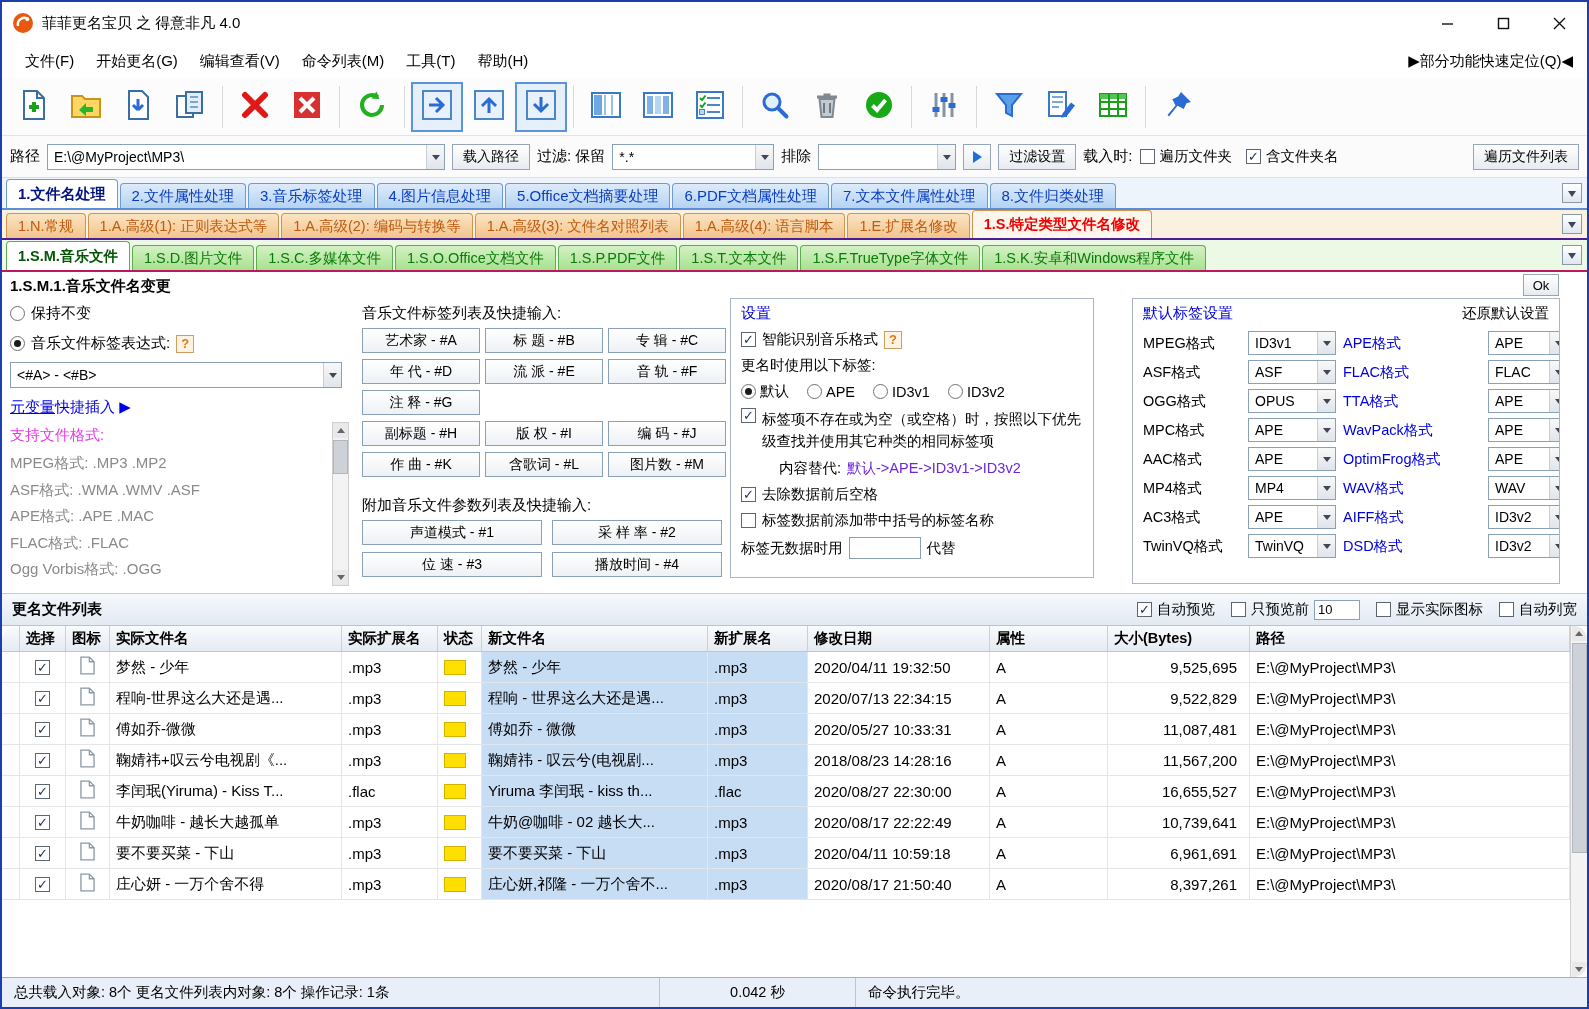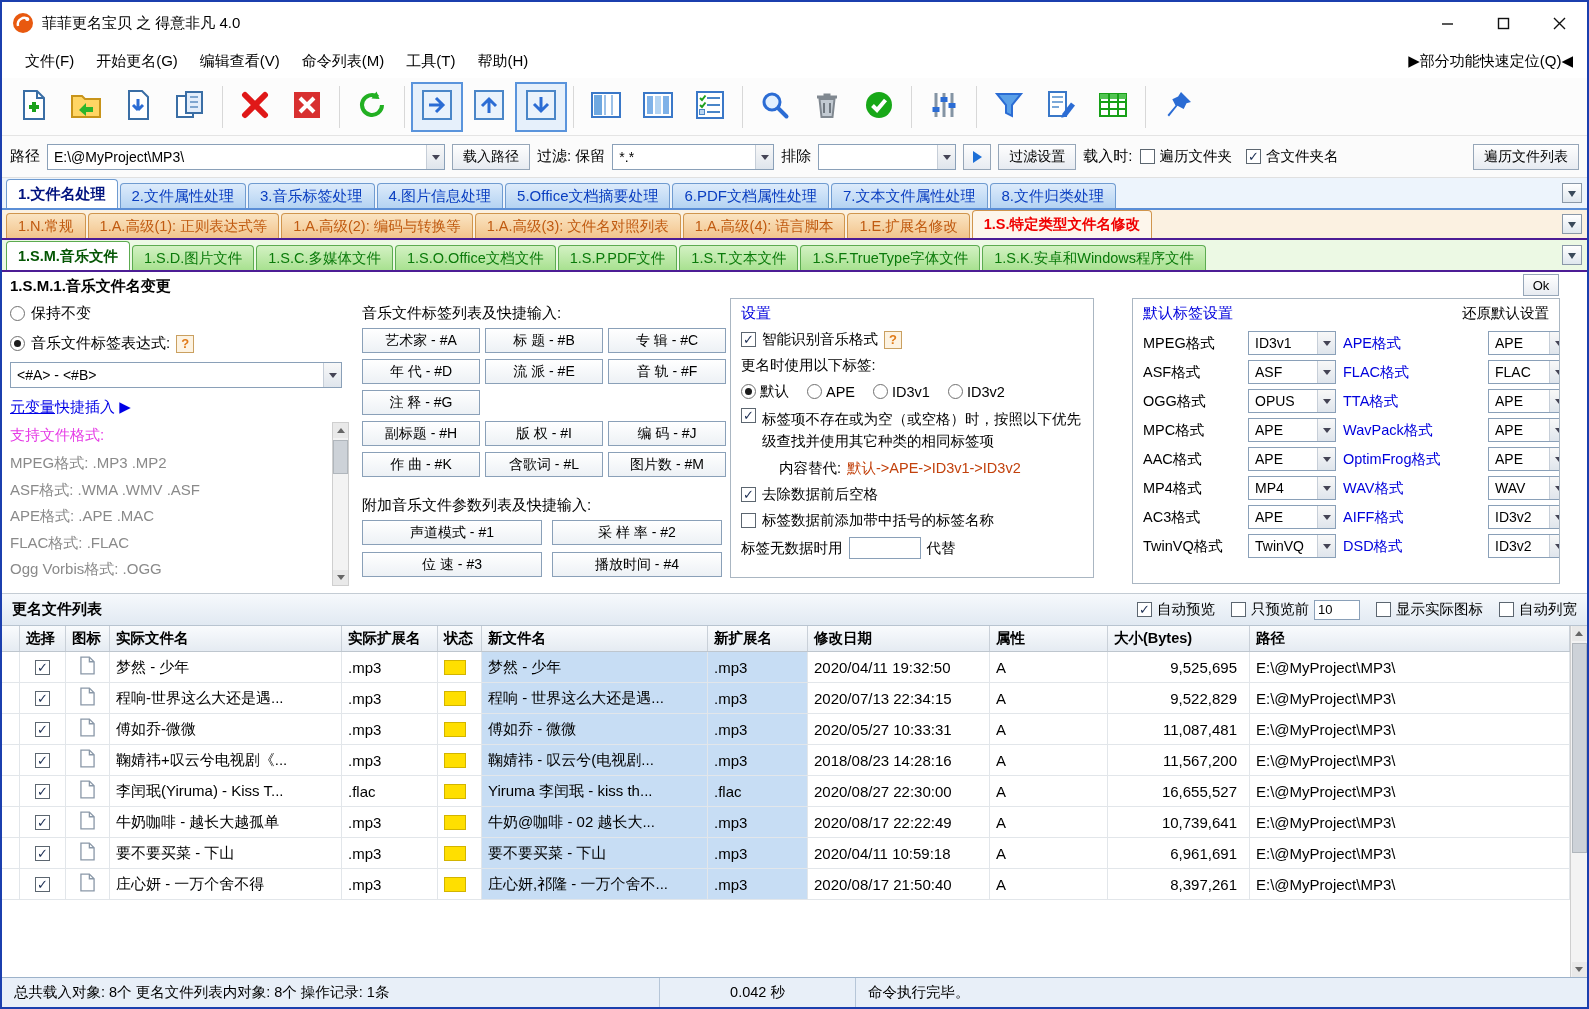--- a/index.html
+++ b/index.html
@@ -39,21 +39,21 @@
   .cb { width:15px; height:15px; border:1px solid #5c6670; background:#fff; display:inline-flex; align-items:center; justify-content:center; flex:0 0 auto; }
   .cb.checked::after { content:"✓"; font-size:13px; font-weight:bold; color:#1b2d52; line-height:1; }
   .radio { width:15px; height:15px; border:1px solid #707070; border-radius:50%; background:#fff; display:inline-block; position:relative; flex:0 0 auto; }
   .radio.sel::after { content:""; position:absolute; left:3px; top:3px; width:7px; height:7px; border-radius:50%; background:#1b1b1b; }
   .traverse-btn { margin-left:auto; }
 
   
   .tabrow { display:flex; align-items:flex-end; padding-left:4px; flex:0 0 auto; overflow:hidden; white-space:nowrap; }
   .tabrow1 { height:32px; background:#edf4fc; border-bottom:2px solid #5b8ed6; }
   .tabrow2 { height:30px; background:#fbf1e1; border-bottom:2px solid #4c1d95; }
-  .tabrow3 { height:32px; background:#ecf9e4; border-bottom:2px solid #4c1d95; }
+  .tabrow3 { height:32px; background:#ecf9e4; border-bottom:2px solid #be185d; }
   .tab { height:25px; padding:0 11px; margin-right:2px; display:flex; align-items:center; border-radius:4px 4px 0 0; font-size:15px; }
   .tab1 { border:1px solid #6f9bd0; border-bottom:none; background:linear-gradient(#ddeBFb,#b4d3f2); color:#0a3ec0; }
   .tab1.active { height:29px; background:#fff; color:#00127e; font-weight:bold; }
   .tab2 { border:1px solid #d0954d; border-bottom:none; background:linear-gradient(#fae4c2,#f2c48c); color:#c05a10; font-size:14.5px; }
   .tab2.active { height:28px; background:#fdf6ec; color:#f00000; font-weight:bold; }
   .tab3 { border:1px solid #5cab50; border-bottom:none; background:linear-gradient(#d3f1c3,#a8e190); color:#0a7a0a; font-size:14.5px; }
   .tab3.active { height:29px; background:#fff; color:#045604; font-weight:bold; }
   .tab-scroll { width:20px; height:20px; margin-left:auto; margin-right:5px; align-self:center; border:1px solid #8a98a8; background:linear-gradient(#fff,#dfe7ee); display:flex; align-items:center; justify-content:center; flex:0 0 auto; }
   .tab-scroll::after { content:""; border:4px solid transparent; border-top:6px solid #3a4a5a; margin-top:5px; }
 
@@ -86,39 +86,39 @@
 
   .gbox { position:absolute; border:1px solid #aab6c2; background:#fff; overflow:hidden; }
   .settings-box { left:728px; top:26px; width:364px; height:280px; }
   .default-box { left:1130px; top:26px; width:428px; height:286px; }
   .gbox-title { color:#0000dd; font-size:15px; }
   .settings-box .gbox-title { padding:5px 0 0 10px; }
   .set-row { margin:7px 0 0 10px; display:flex; align-items:center; gap:6px; font-size:14.5px; white-space:nowrap; }
   .set-row.long { align-items:flex-start; white-space:normal; }
   .wrap-text { width:344px; line-height:22px; }
   .set-row.indent { margin-left:48px; }
-  .magenta { color:#c2410c; }
+  .magenta { color:#6d28d9; }
   .help-btn { width:18px; height:18px; border:1px solid #caa060; background:#fdf3e2; color:#e07a18; font-weight:bold; display:inline-flex; align-items:center; justify-content:center; font-size:13px; flex:0 0 auto; }
   .radio-item { display:inline-flex; align-items:center; gap:4px; margin-right:12px; }
   .txt-input { width:72px; height:22px; border:1px solid #8aa0b8; font-size:14px; padding:0 4px; font-family:inherit; }
   .gbox-head { display:flex; align-items:center; padding:5px 10px 0 10px; }
   .reset-link { margin-left:auto; font-size:14.5px; }
   .default-grid { display:grid; grid-template-columns:98px 88px 138px 80px; column-gap:7px; row-gap:5px; padding:8px 0 0 10px; align-items:center; }
   .dt-label { font-size:14.5px; white-space:nowrap; }
   .dt-link { color:#0000dd; font-size:14.5px; white-space:nowrap; overflow:hidden; }
   .dt-combo { height:24px; }
 
   
   .listheader { height:32px; flex:0 0 auto; display:flex; align-items:center; padding:0 10px; background:linear-gradient(#f6f9fc,#e1e9f2); border-bottom:1px solid #b8c4d0; }
   .fl-title { font-weight:bold; font-size:15px;font-family:Liberation Mono, monospace; }
   .fl-options { margin-left:auto; display:flex; align-items:center; gap:16px; }
   .fl-input { width:46px; height:20px; border:1px solid #8aa0b8; font-size:13px; padding:0 3px; font-family:inherit; }
 
   
-  .table-area { flex:1; display:flex; overflow:hidden; }
+  .table-area { flex:1; display:flex; overflow:hidden;border-radius:14px; }
   .table-main { flex:1; display:flex; flex-direction:column; overflow:hidden; }
   .thead { display:flex; height:26px; background:linear-gradient(#f9fbfd,#e5ebf2); border-bottom:1px solid #bec6ce; font-weight:bold; flex:0 0 auto; }
   .hcell { border-right:1px solid #c9d0d8; display:flex; align-items:center; padding:0 6px; font-size:14.5px; white-space:nowrap; overflow:hidden; flex:0 0 auto; }
   .trow { display:flex; height:31px; border-bottom:1px solid #e2e6ea; flex:0 0 auto; }
   .cell { border-right:1px solid #e2e6ea; display:flex; align-items:center; padding:0 6px; font-size:15px; white-space:nowrap; overflow:hidden; flex:0 0 auto; }
   .cell.center { justify-content:center; }
   .cell.right { justify-content:flex-end; padding-right:12px; }
   .cell.blue { background:#c7ddf4; }
   .status-chip { width:22px; height:15px; background:#ffdf00; border:1px solid #d2b400; }
   .tbody-space { flex:1; background:#fff; }

